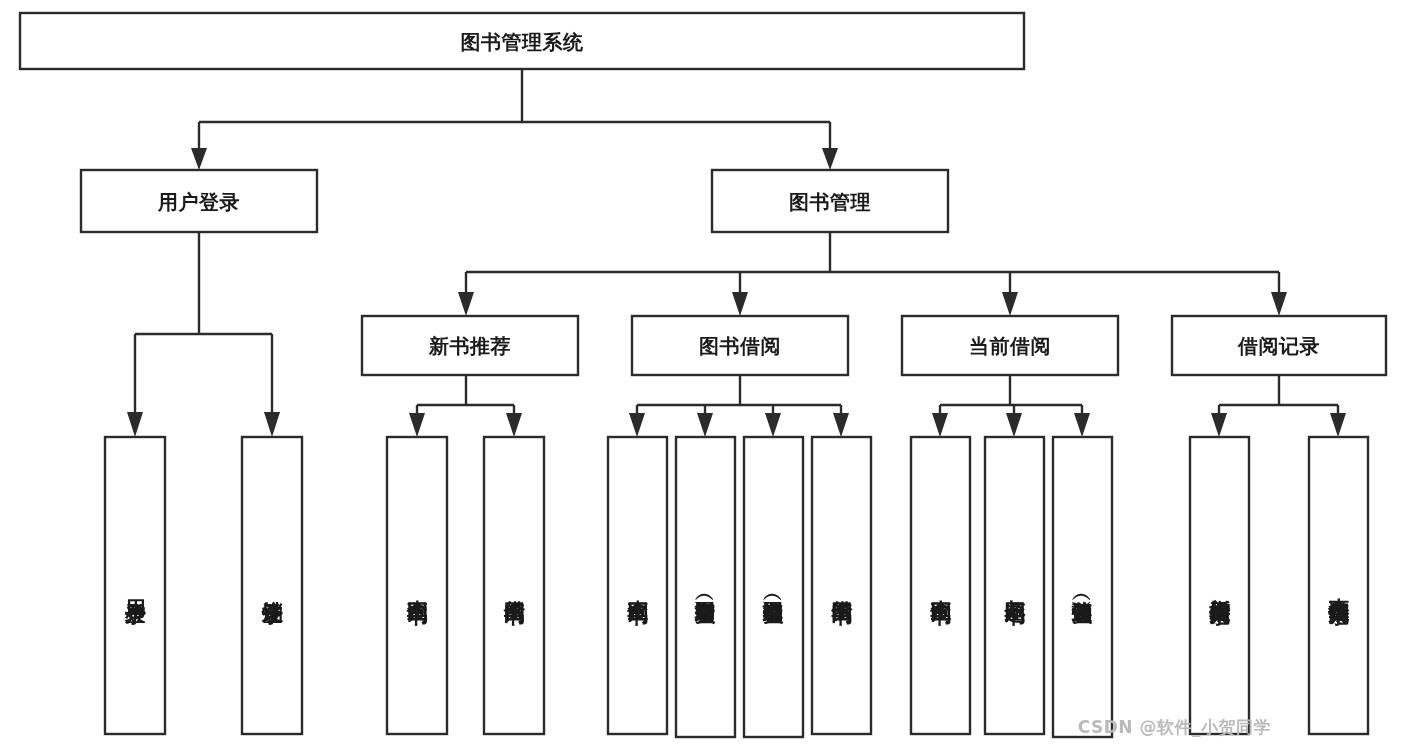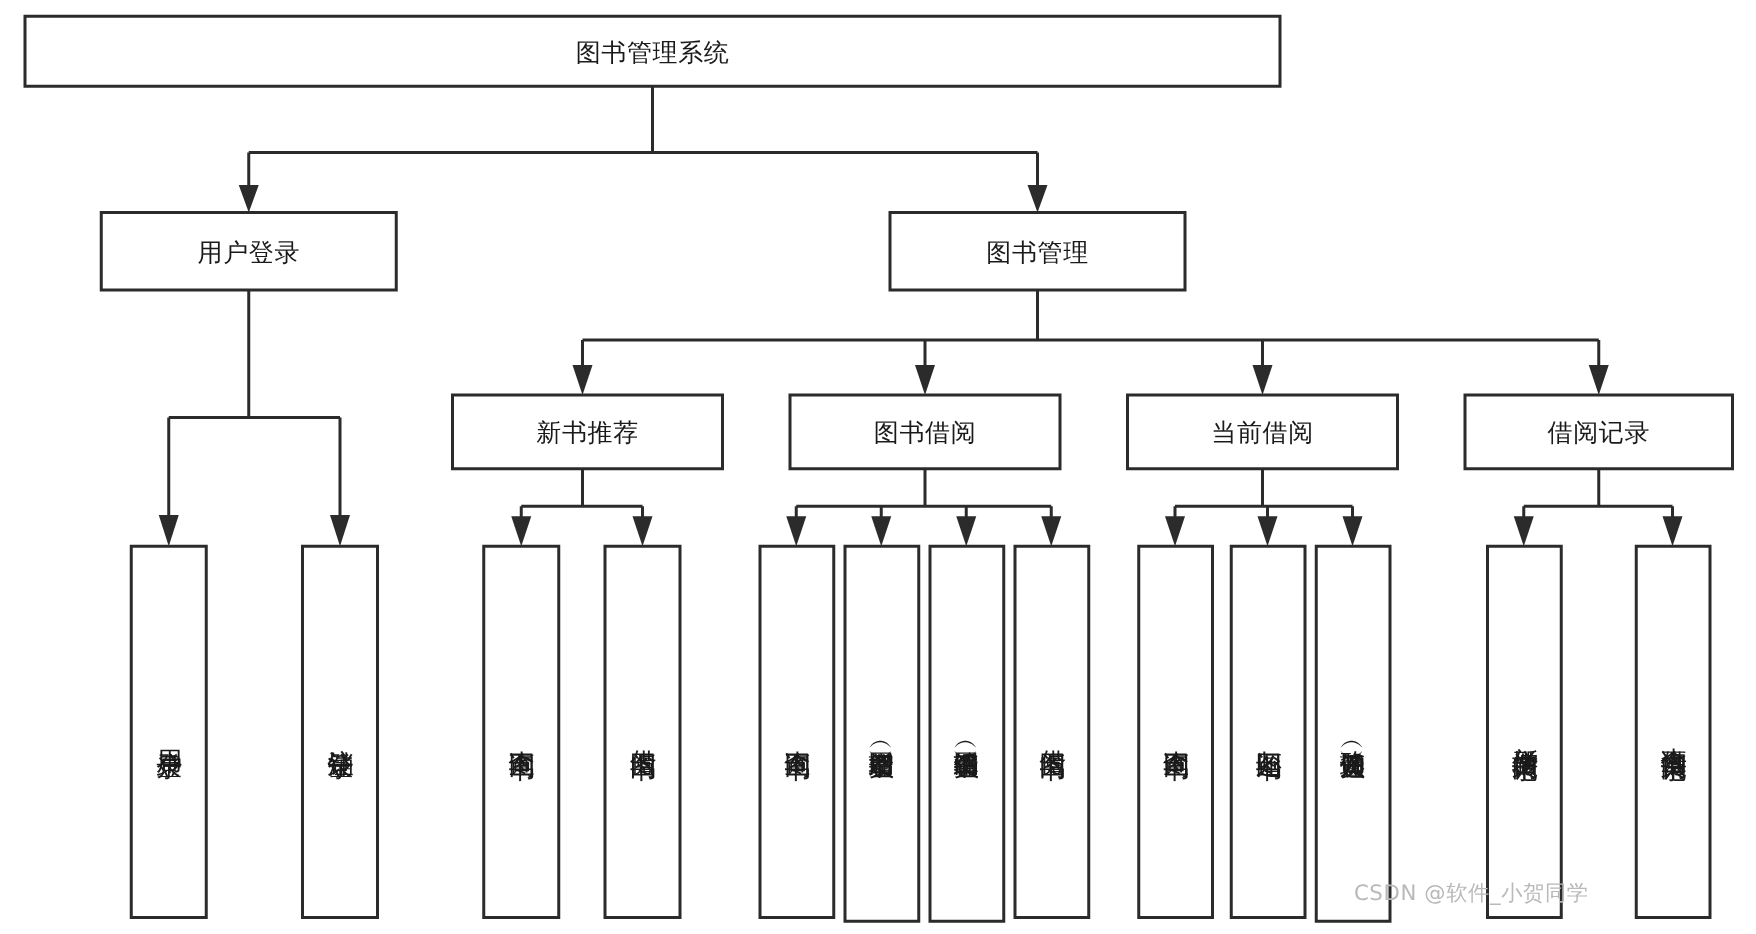--- a/index.html
+++ b/index.html
@@ -11,20 +11,21 @@
     width: 1405px;
     height: 747px;
     font-family: "DejaVu Sans", "Liberation Sans", sans-serif;
     overflow: hidden;
     position: relative;
   }
   #diagram-root {
     position: relative;
     width: 1279px;
     height: 747px;
+    font-weight: bold;
   }
   svg#tree-svg {
     position: absolute;
     left: 0;
     top: 0;
     width: 1405px;
     height: 747px;
     display: block;
   }
   .node-box {
@@ -67,21 +68,21 @@
     user-select: none;
     pointer-events: none;
   }
   .leaf-label.tight {
     letter-spacing: 0.5px;
     font-size: 20px;
   }
   #watermark {
     position: absolute;
     right: 8px;
-    bottom: 21px;
+    bottom: 8px;
     font-family: "DejaVu Sans", "Liberation Sans", sans-serif;
     font-size: 17px;
     color: #b9b9b9;
     letter-spacing: 0.5px;
     user-select: none;
     white-space: nowrap;
   }
 </style>
 </head>
 <body>

